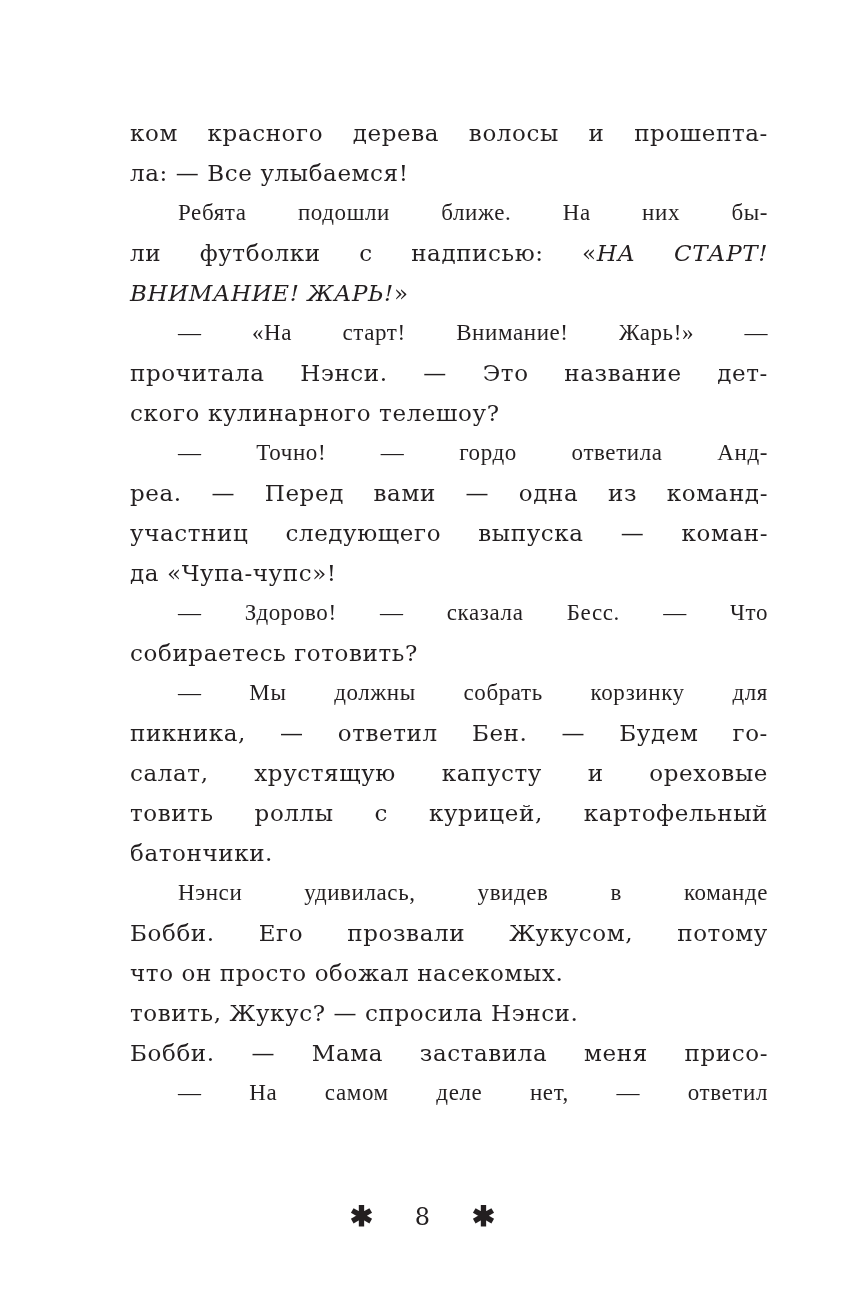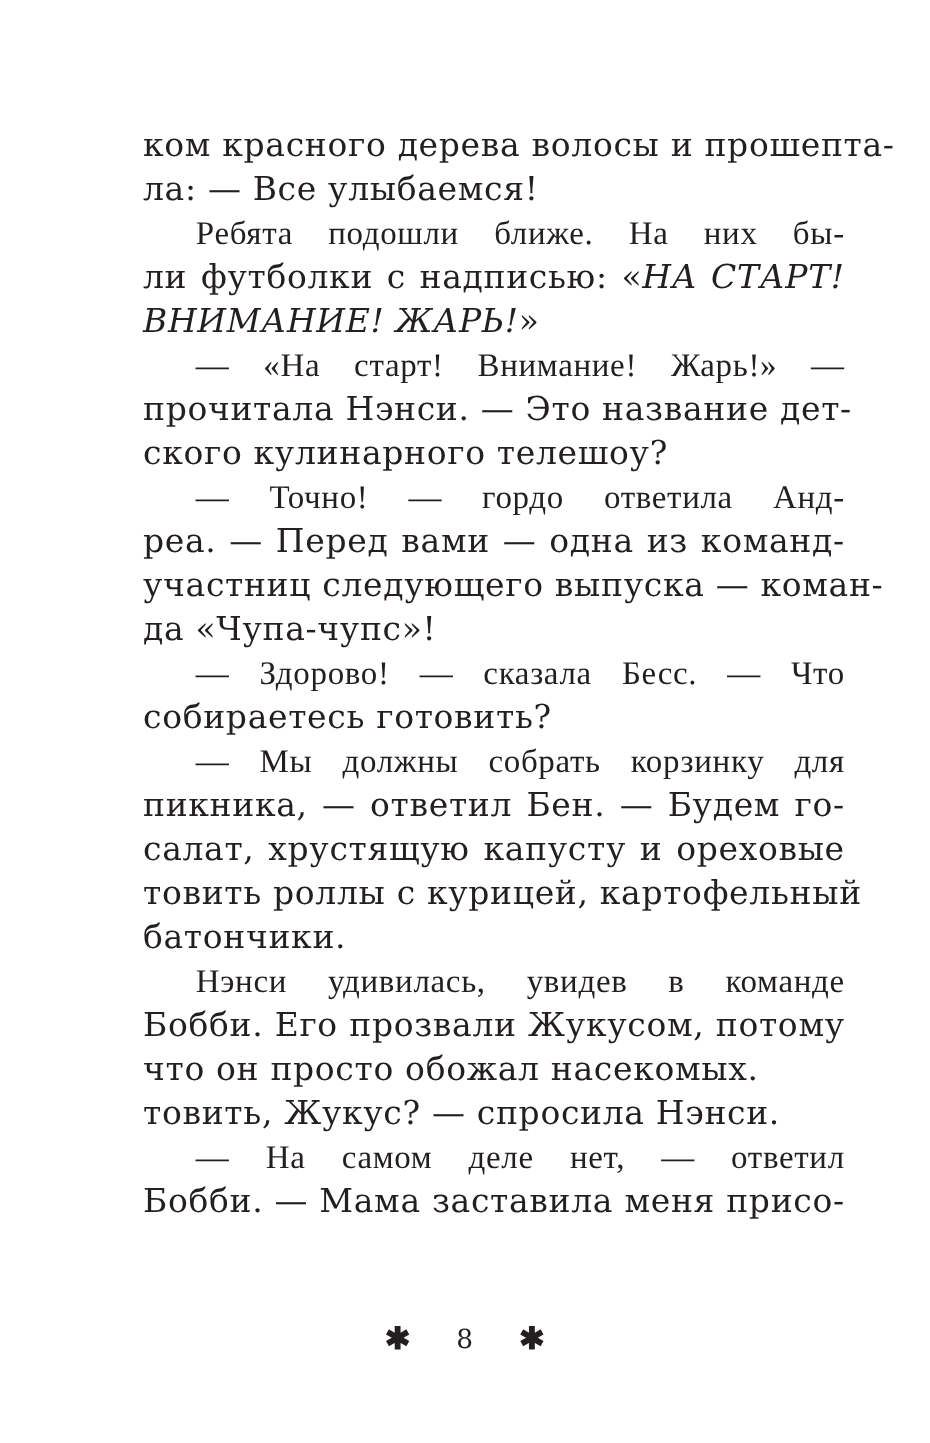--- a/index.html
+++ b/index.html
@@ -1,19 +1,19 @@
 <!DOCTYPE html>
 <html><head>
 <meta charset="utf-8">
 <style>
   html, body { margin:0; padding:0; background:#ffffff; }
   body { width:845px; height:1312px; position:relative; overflow:hidden;
          font-family:"DejaVu Serif", "Liberation Serif", serif; color:#231f20; }
   .page-text { position:absolute; left:130px; top:113px; width:638px; }
-  .line { height:40px; line-height:40px; font-size:30px; white-space:nowrap; letter-spacing:0.6px; }
+  .line { height:40px; line-height:40px; font-size:23px; white-space:nowrap; letter-spacing:0.6px; }
   .line.just { text-align:justify; text-align-last:justify; }
   .line.indent { padding-left:48px;font-family:Liberation Serif, serif; }
   .line.last { text-align:left; text-align-last:left; }
   .it { font-style:italic; }
   .footer { position:absolute; top:1200px; left:0; width:845px; text-align:center; font-size:24px; }
   .star { display:inline-block; font-size:28px; font-weight:bold; vertical-align:middle; }
   .pnum { display:inline-block; margin:0 34px; font-family:"DejaVu Serif", serif; vertical-align:middle; }
 </style>
 </head>
 <body>
@@ -35,21 +35,21 @@
   <div class="line last">собираетесь готовить?</div>
   <div class="line just indent">— Мы должны собрать корзинку для</div>
   <div class="line just">пикника, — ответил Бен. — Будем го-</div>
   <div class="line just">салат, хрустящую капусту и ореховые</div>
   <div class="line just">товить роллы с курицей, картофельный</div>
   <div class="line last">батончики.</div>
   <div class="line just indent">Нэнси удивилась, увидев в команде</div>
   <div class="line just">Бобби. Его прозвали Жукусом, потому</div>
   <div class="line last">что он просто обожал насекомых.</div>
   <div class="line last">товить, Жукус? — спросила Нэнси.</div>
+  <div class="line just">Бобби. — Мама заставила меня присо-</div>
   <div class="line just indent">— На самом деле нет, — ответил</div>
-  <div class="line just">Бобби. — Мама заставила меня присо-</div>
 </div>
 
 <div class="footer">
   <span class="star">✱</span>
   <span class="pnum">8</span>
   <span class="star">✱</span>
 </div>
 
 </body></html>

